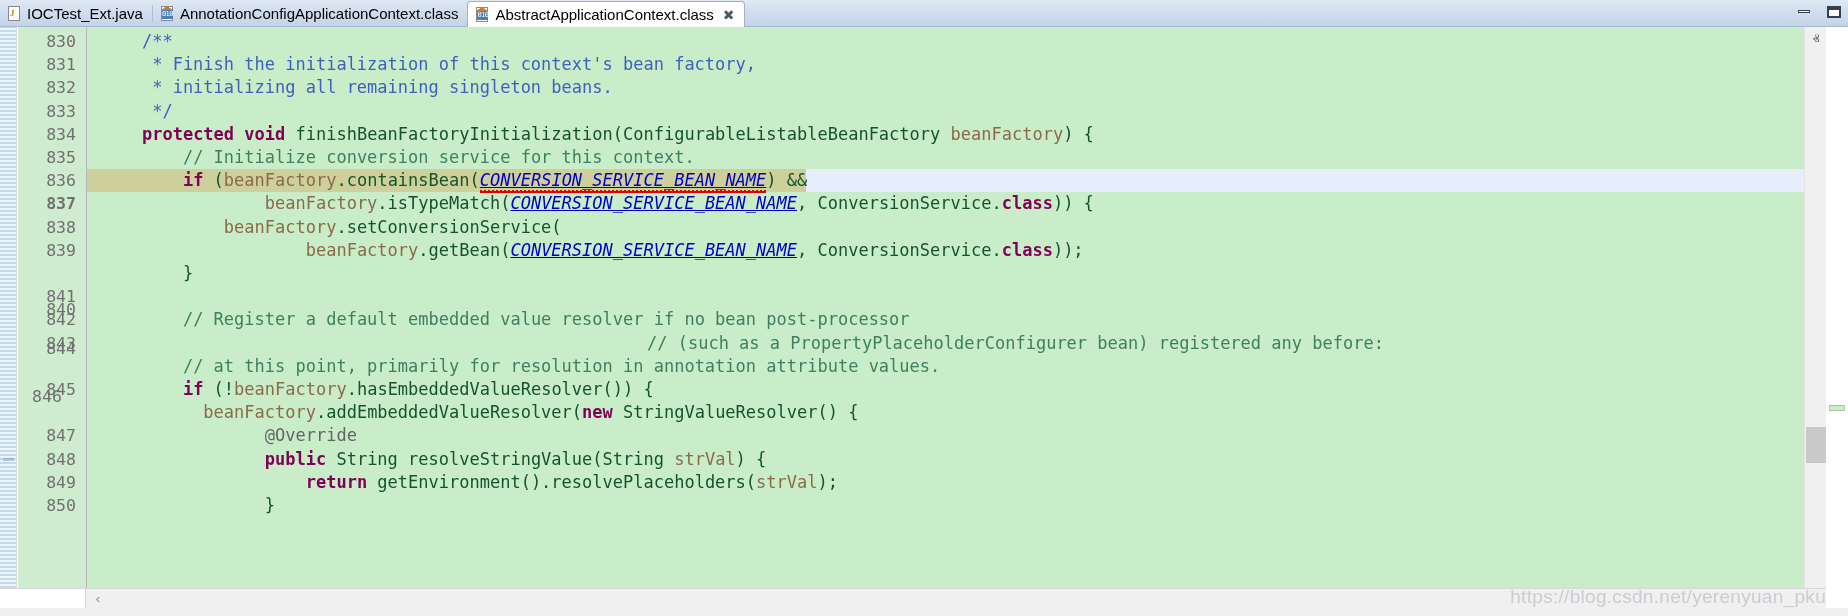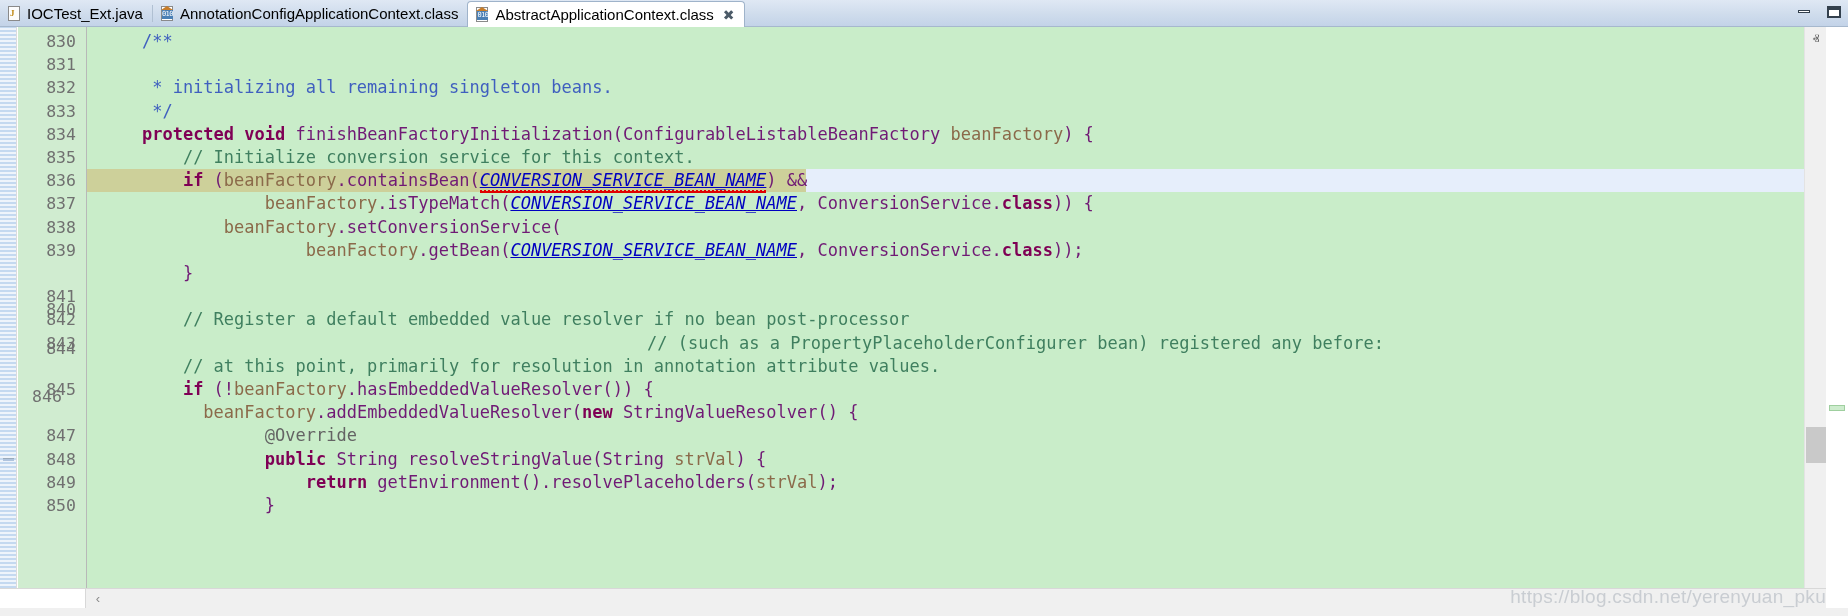--- a/index.html
+++ b/index.html
@@ -247,21 +247,21 @@
     background: #cdd09a;
   }
 
   
   .kw   { color: #7f0055; font-weight: bold; }
   .cmt  { color: #3f7f5f; }
   .jdoc { color: #3f5fbf; }
   .fld  { color: #8b6a4a; }
   .sfld { color: #0000c0; font-style: italic; text-decoration: underline; }
   .ann  { color: #646464; }
-  .plain{ color: #701a75; }
+  .plain{ color: #14532d; }
 
   .squiggle {
     position: relative;
   }
   .squiggle::after {
     content: "";
     position: absolute;
     left: 0; right: 0; bottom: -3px;
     height: 3px;
     background:
@@ -397,21 +397,21 @@
         <div class="quickfix" style="top: 424.6px;"></div>
       </div>
     <div class="gutter" id="gutter-host">
         <div class="lnum" style="top: 3px;">830</div>
         <div class="lnum" style="top: 26.2px;">831</div>
         <div class="lnum" style="top: 49px; padding-left: 22px;">832</div>
         <div class="lnum" style="top: 72.6px;">833</div>
         <div class="lnum" style="top: 95.8px; text-align: right;">834</div>
         <div class="lnum" style="top: 119px;">835</div>
         <div class="lnum" style="top: 142.2px;">836</div>
-        <div class="lnum" style="top: 165.4px;">837</div>
+        <div class="lnum" style="top: 165.4px; font-weight: bold;">837</div>
         <div class="lnum" style="top: 188.6px;">838</div>
         <div class="lnum" style="top: 211.8px;">839</div>
         <div class="lnum" style="top: 235px; margin-top: 36px;">840</div>
         <div class="lnum" style="top: 258.2px;">841</div>
         <div class="lnum" style="top: 281.4px;">842</div>
         <div class="lnum" style="top: 304.6px;">843</div>
         <div class="lnum" style="top: 310px;">844</div>
         <div class="lnum" style="top: 351px;">845</div>
         <div class="lnum" style="top: 358px; text-align: center;">846</div>
         <div class="lnum" style="top: 397.4px;">847</div>
@@ -419,20 +419,21 @@
         <div class="lnum" style="top: 443.8px;">849</div>
         <div class="lnum" style="top: 467px;">850</div>
       </div>
     <div class="gutter-sep"></div>
     <div class="folding" id="folding-host">
         <div class="fold-marker" style="top: 9px;">⊖</div>
         <div class="fold-marker" style="top: 101.8px;">⊖</div>
       </div>
     <div class="code-area" id="code-host">
         <div class="line" style="top: 3px;"><span class="txt"><span class="plain">    </span><span class="jdoc">/**</span></span></div>
+        <div class="line" style="top: 26.2px;"><span class="txt"><span class="jdoc">     * Finish the initialization of this context's bean factory,</span></span></div>
         <div class="line" style="top: 49.4px;"><span class="txt"><span class="jdoc">     * initializing all remaining singleton beans.</span></span></div>
         <div class="line" style="top: 72.6px;"><span class="txt"><span class="jdoc">     */</span></span></div>
         <div class="line" style="top: 95.8px;"><span class="txt"><span class="plain">    </span><span class="kw">protected void</span><span class="plain"> finishBeanFactoryInitialization(ConfigurableListableBeanFactory </span><span class="fld">beanFactory</span><span class="plain">) {</span></span></div>
         <div class="line" style="top: 119px;"><span class="txt"><span class="plain">        </span><span class="cmt">// Initialize conversion service for this context.</span></span></div>
         <div class="curline-blue" style="top: 142.2px;"></div>
         <div class="curline-olive" style="top: 142.2px; width: 719.18px;"></div>
         <div class="line" style="top: 165.4px;"><span class="txt"><span class="plain">                </span><span class="fld">beanFactory</span><span class="plain">.isTypeMatch(</span><span class="sfld">CONVERSION_SERVICE_BEAN_NAME</span><span class="plain">, ConversionService.</span><span class="kw">class</span><span class="plain">)) {</span></span></div>
         <div class="line" style="top: 142.2px;"><span class="txt"><span class="plain">        </span><span class="kw">if</span><span class="plain"> (</span><span class="fld">beanFactory</span><span class="plain">.containsBean(</span><span class="sfld squiggle">CONVERSION_SERVICE_BEAN_NAME</span><span class="plain">) &amp;&amp;</span></span></div>
         <div class="line" style="top: 188.6px;"><span class="txt"><span class="plain">            </span><span class="fld">beanFactory</span><span class="plain">.setConversionService(</span></span></div>
         <div class="line" style="top: 211.8px;"><span class="txt"><span class="plain">                    </span><span class="fld">beanFactory</span><span class="plain">.getBean(</span><span class="sfld">CONVERSION_SERVICE_BEAN_NAME</span><span class="plain">, ConversionService.</span><span class="kw">class</span><span class="plain">));</span></span></div>

